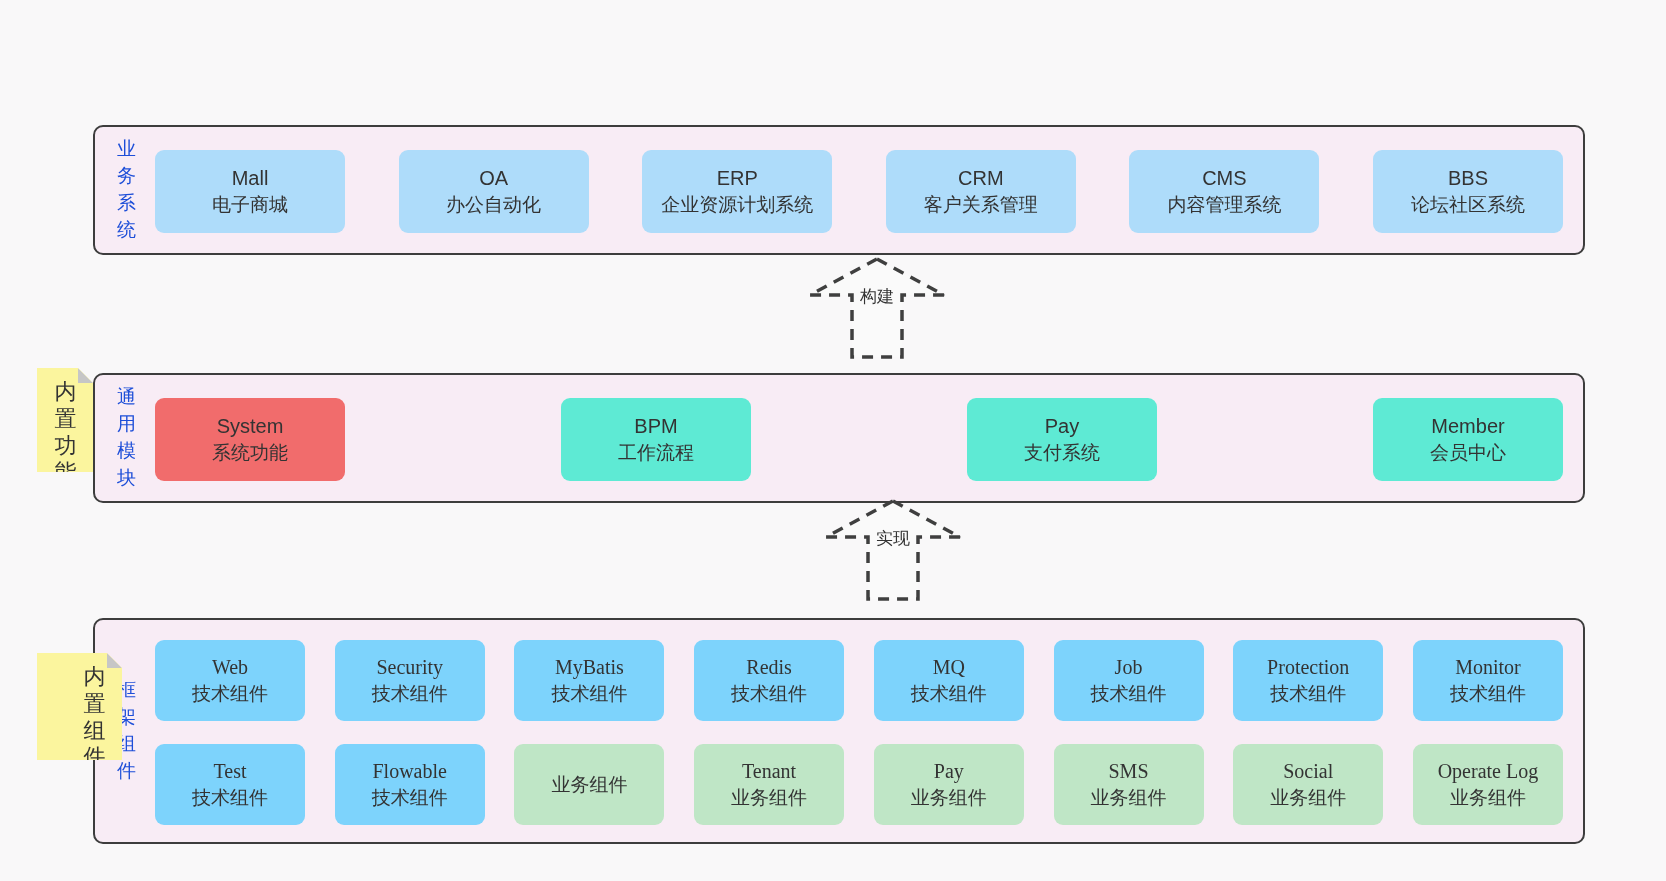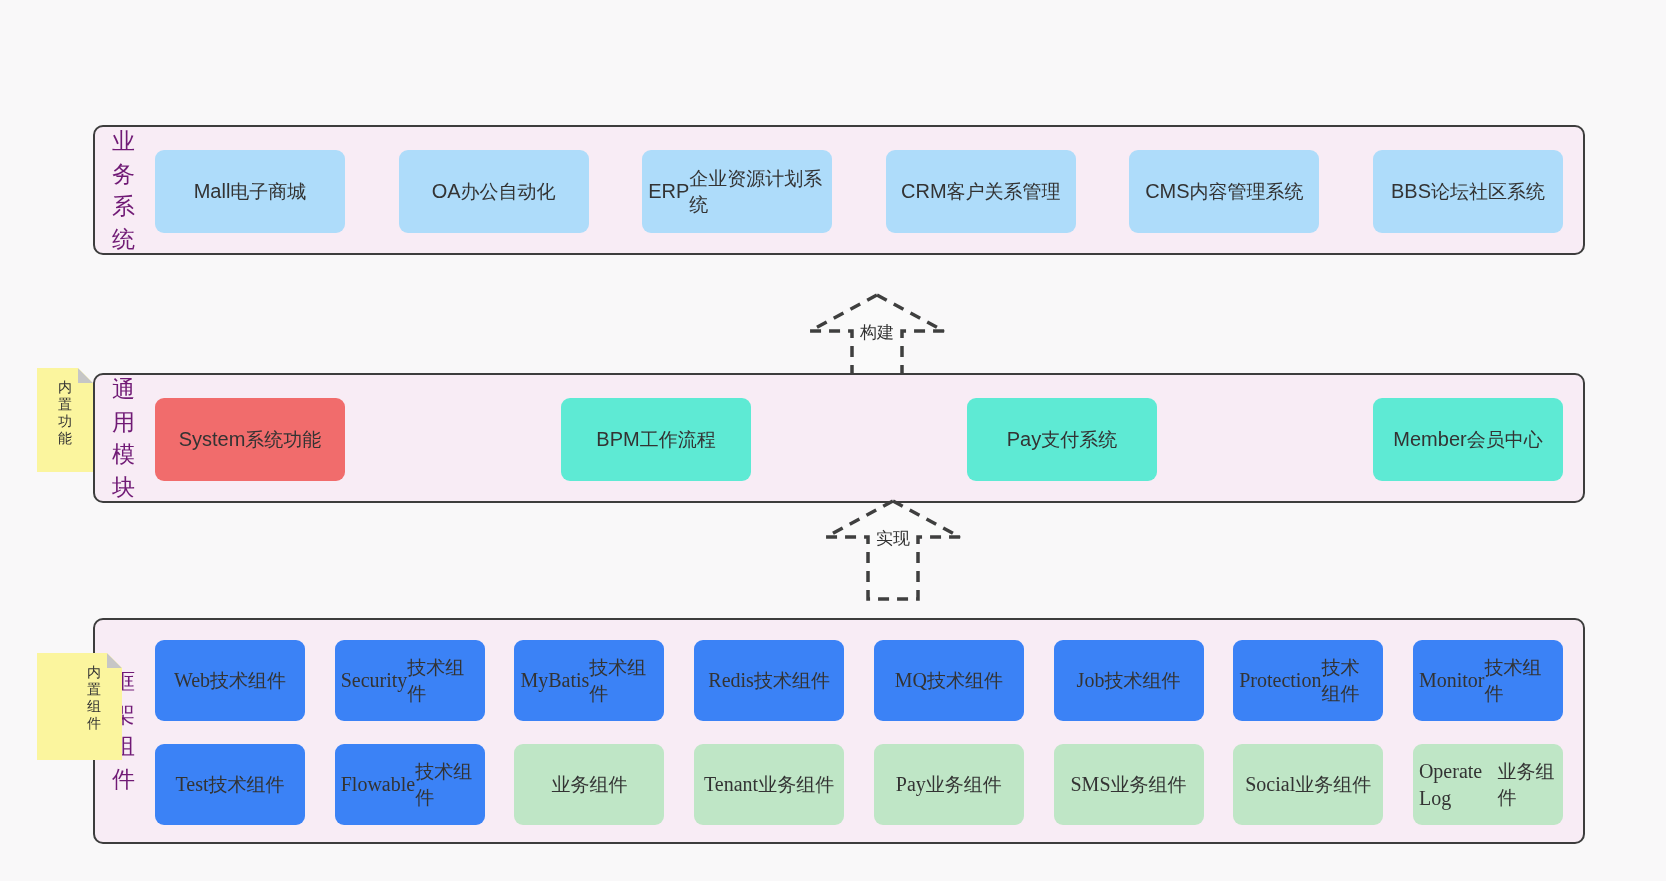--- a/index.html
+++ b/index.html
@@ -10,65 +10,65 @@
   }
   .layer{
     position:absolute;left:93px;width:1492px;box-sizing:border-box;
     background:#f8ecf5;border:2px solid #3d3d3d;border-radius:10px;
   }
   #layer-business{top:125px;height:130px;}
   #layer-modules{top:373px;height:130px;}
   #layer-components{top:618px;height:226px;font-family:Liberation Serif, serif;}
   .layer-label{
     position:absolute;left:17px;top:50%;transform:translateY(-50%);
-    width:24px;font-size:23px;line-height:1.42;word-break:break-all;
-    text-align:left;color:#701a75;
+    width:24px;font-size:19px;line-height:1.42;word-break:break-all;
+    text-align:right;color:#1d4ed8;
   }
   .row{
     position:absolute;left:60px;right:20px;
     display:flex;justify-content:space-between;
   }
   .single-row{top:23px;}
   #layer-components .row-1{top:20px;}
   #layer-components .row-2{top:124px;}
   .box{
-    border-radius:9px;display:flex;flex-direction:row;
+    border-radius:9px;display:flex;flex-direction:column;
     align-items:center;justify-content:center;text-align:left;
     box-sizing:border-box;padding:20px 6px;
   }
   .box .title{font-size:20px;line-height:1.35;}
   .box .subtitle{font-size:19px;line-height:1.35;}
   .w6{width:190px;height:83px;}
   .w8{width:150px;height:81px;}
   .blue{background:#aedcfa;}
   .red{background:#f16c6c;}
   .pink{background:#5eead4;}
-  .green{background:#3b82f6;}
+  .green{background:#7dd3fc;}
   .lightgreen{background:#bfe6c6;}
   .arrow{
     position:absolute;width:140px;height:104px;
   }
-  #arrow-build{left:807px;top:256px;margin-top:36px;}
+  #arrow-build{left:807px;top:256px;}
   #arrow-impl{left:823px;top:498px;}
   .arrow-label{
     position:absolute;left:50%;top:28px;transform:translateX(-50%);
     background:#fafafa;padding:1px 4px;font-size:17px;white-space:nowrap;
   }
   .note{
     position:absolute;width:56px;background:#fbf59e;
     clip-path:polygon(0 0, calc(100% - 15px) 0, 100% 15px, 100% 100%, 0 100%);
   }
   #note-modules{left:37px;top:368px;height:104px;}
   #note-components{left:37px;top:653px;height:107px;padding-left:29px;}
   .note .fold{
     position:absolute;top:0;right:0;width:15px;height:15px;background:#c6c6c6;
     clip-path:polygon(0 0, 100% 100%, 0 100%);
   }
   .note-label{
-    margin:11px auto 0;width:21px;font-size:14px;line-height:1.22;
+    margin:11px auto 0;width:21px;font-size:22px;line-height:1.22;
     word-break:break-all;text-align:center;color:#333;
   }
 </style>
 </head>
 <body>
 
 <div class="layer" id="layer-business">
   <div class="layer-label">业务系统</div>
   <div class="row single-row">
     <div class="box w6 blue">

